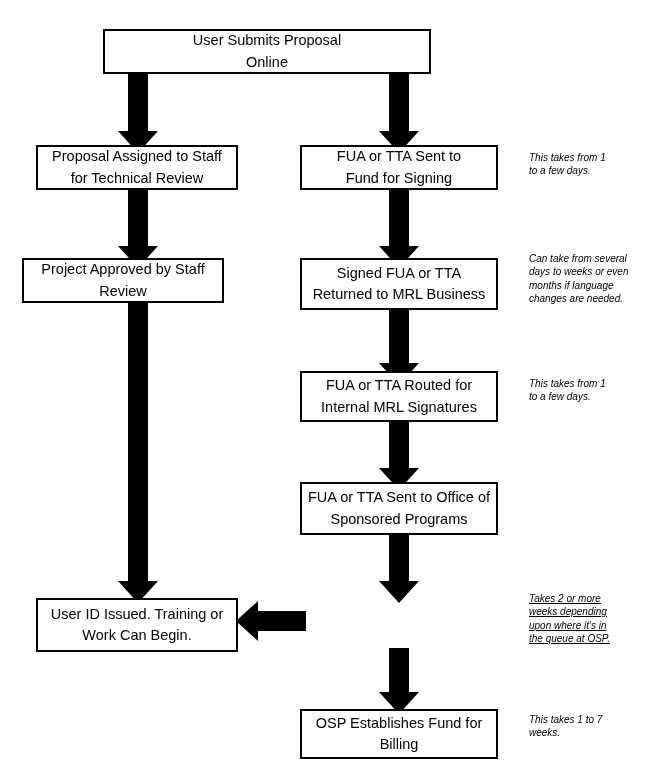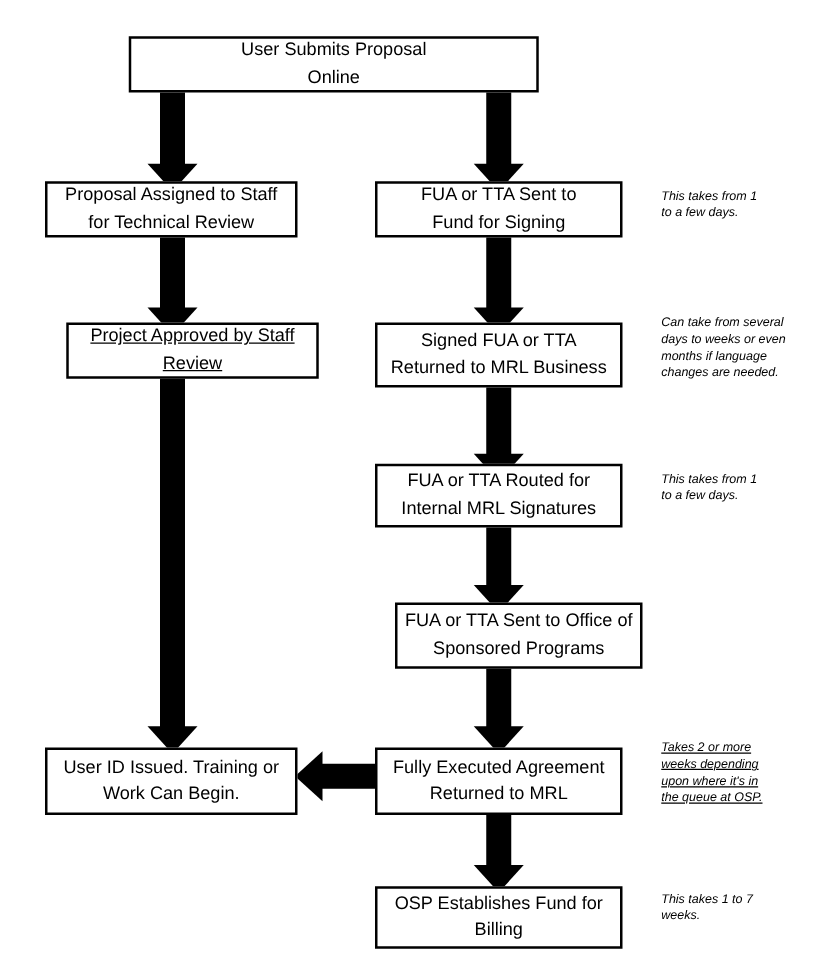--- a/index.html
+++ b/index.html
@@ -135,49 +135,45 @@
   <div class="node" style="left:36px; top:145px; width:202px; height:45px;">
     <span class="node-label">Proposal Assigned to Staff
 for Technical Review</span>
   </div>
 
   <div class="node" style="left:300px; top:145px; width:198px; height:45px;">
     <span class="node-label">FUA or TTA Sent to
 Fund for Signing</span>
   </div>
 
-  <div class="node" style="left:53px; top:258px; width:202px; height:45px;text-decoration:underline;">
+  <div class="node" style="left:22px; top:258px; width:202px; height:45px;">
     <span class="node-label">Project Approved by Staff
 Review</span>
   </div>
 
   <div class="node" style="left:300px; top:258px; width:198px; height:52px;">
     <span class="node-label">Signed FUA or TTA
 Returned to MRL Business</span>
   </div>
 
   <div class="node" style="left:300px; top:371px; width:198px; height:51px;">
     <span class="node-label">FUA or TTA Routed for
 Internal MRL Signatures</span>
   </div>
 
-  <div class="node" style="left:300px; top:482px; width:198px; height:53px;margin-left:16px;">
+  <div class="node" style="left:300px; top:482px; width:198px; height:53px;">
     <span class="node-label">FUA or TTA Sent to Office of
 Sponsored Programs</span>
   </div>
 
   <div class="node" style="left:36px; top:598px; width:202px; height:54px;justify-content:center;">
     <span class="node-label">User ID Issued. Training or
 Work Can Begin.</span>
   </div>
 
-  <div class="node" style="left:300px; top:598px; width:198px; height:54px;">
-    <span class="node-label">Fully Executed Agreement
-Returned to MRL</span>
-  </div>
 
   <div class="node" style="left:300px; top:709px; width:198px; height:50px;">
     <span class="node-label">OSP Establishes Fund for
 Billing</span>
   </div>
 
   <div class="note" style="left:506px; top:151px; width:130px;">This takes from 1
 to a few days.</div>
 
   <div class="note" style="left:506px; top:252px; width:140px;">Can take from several

